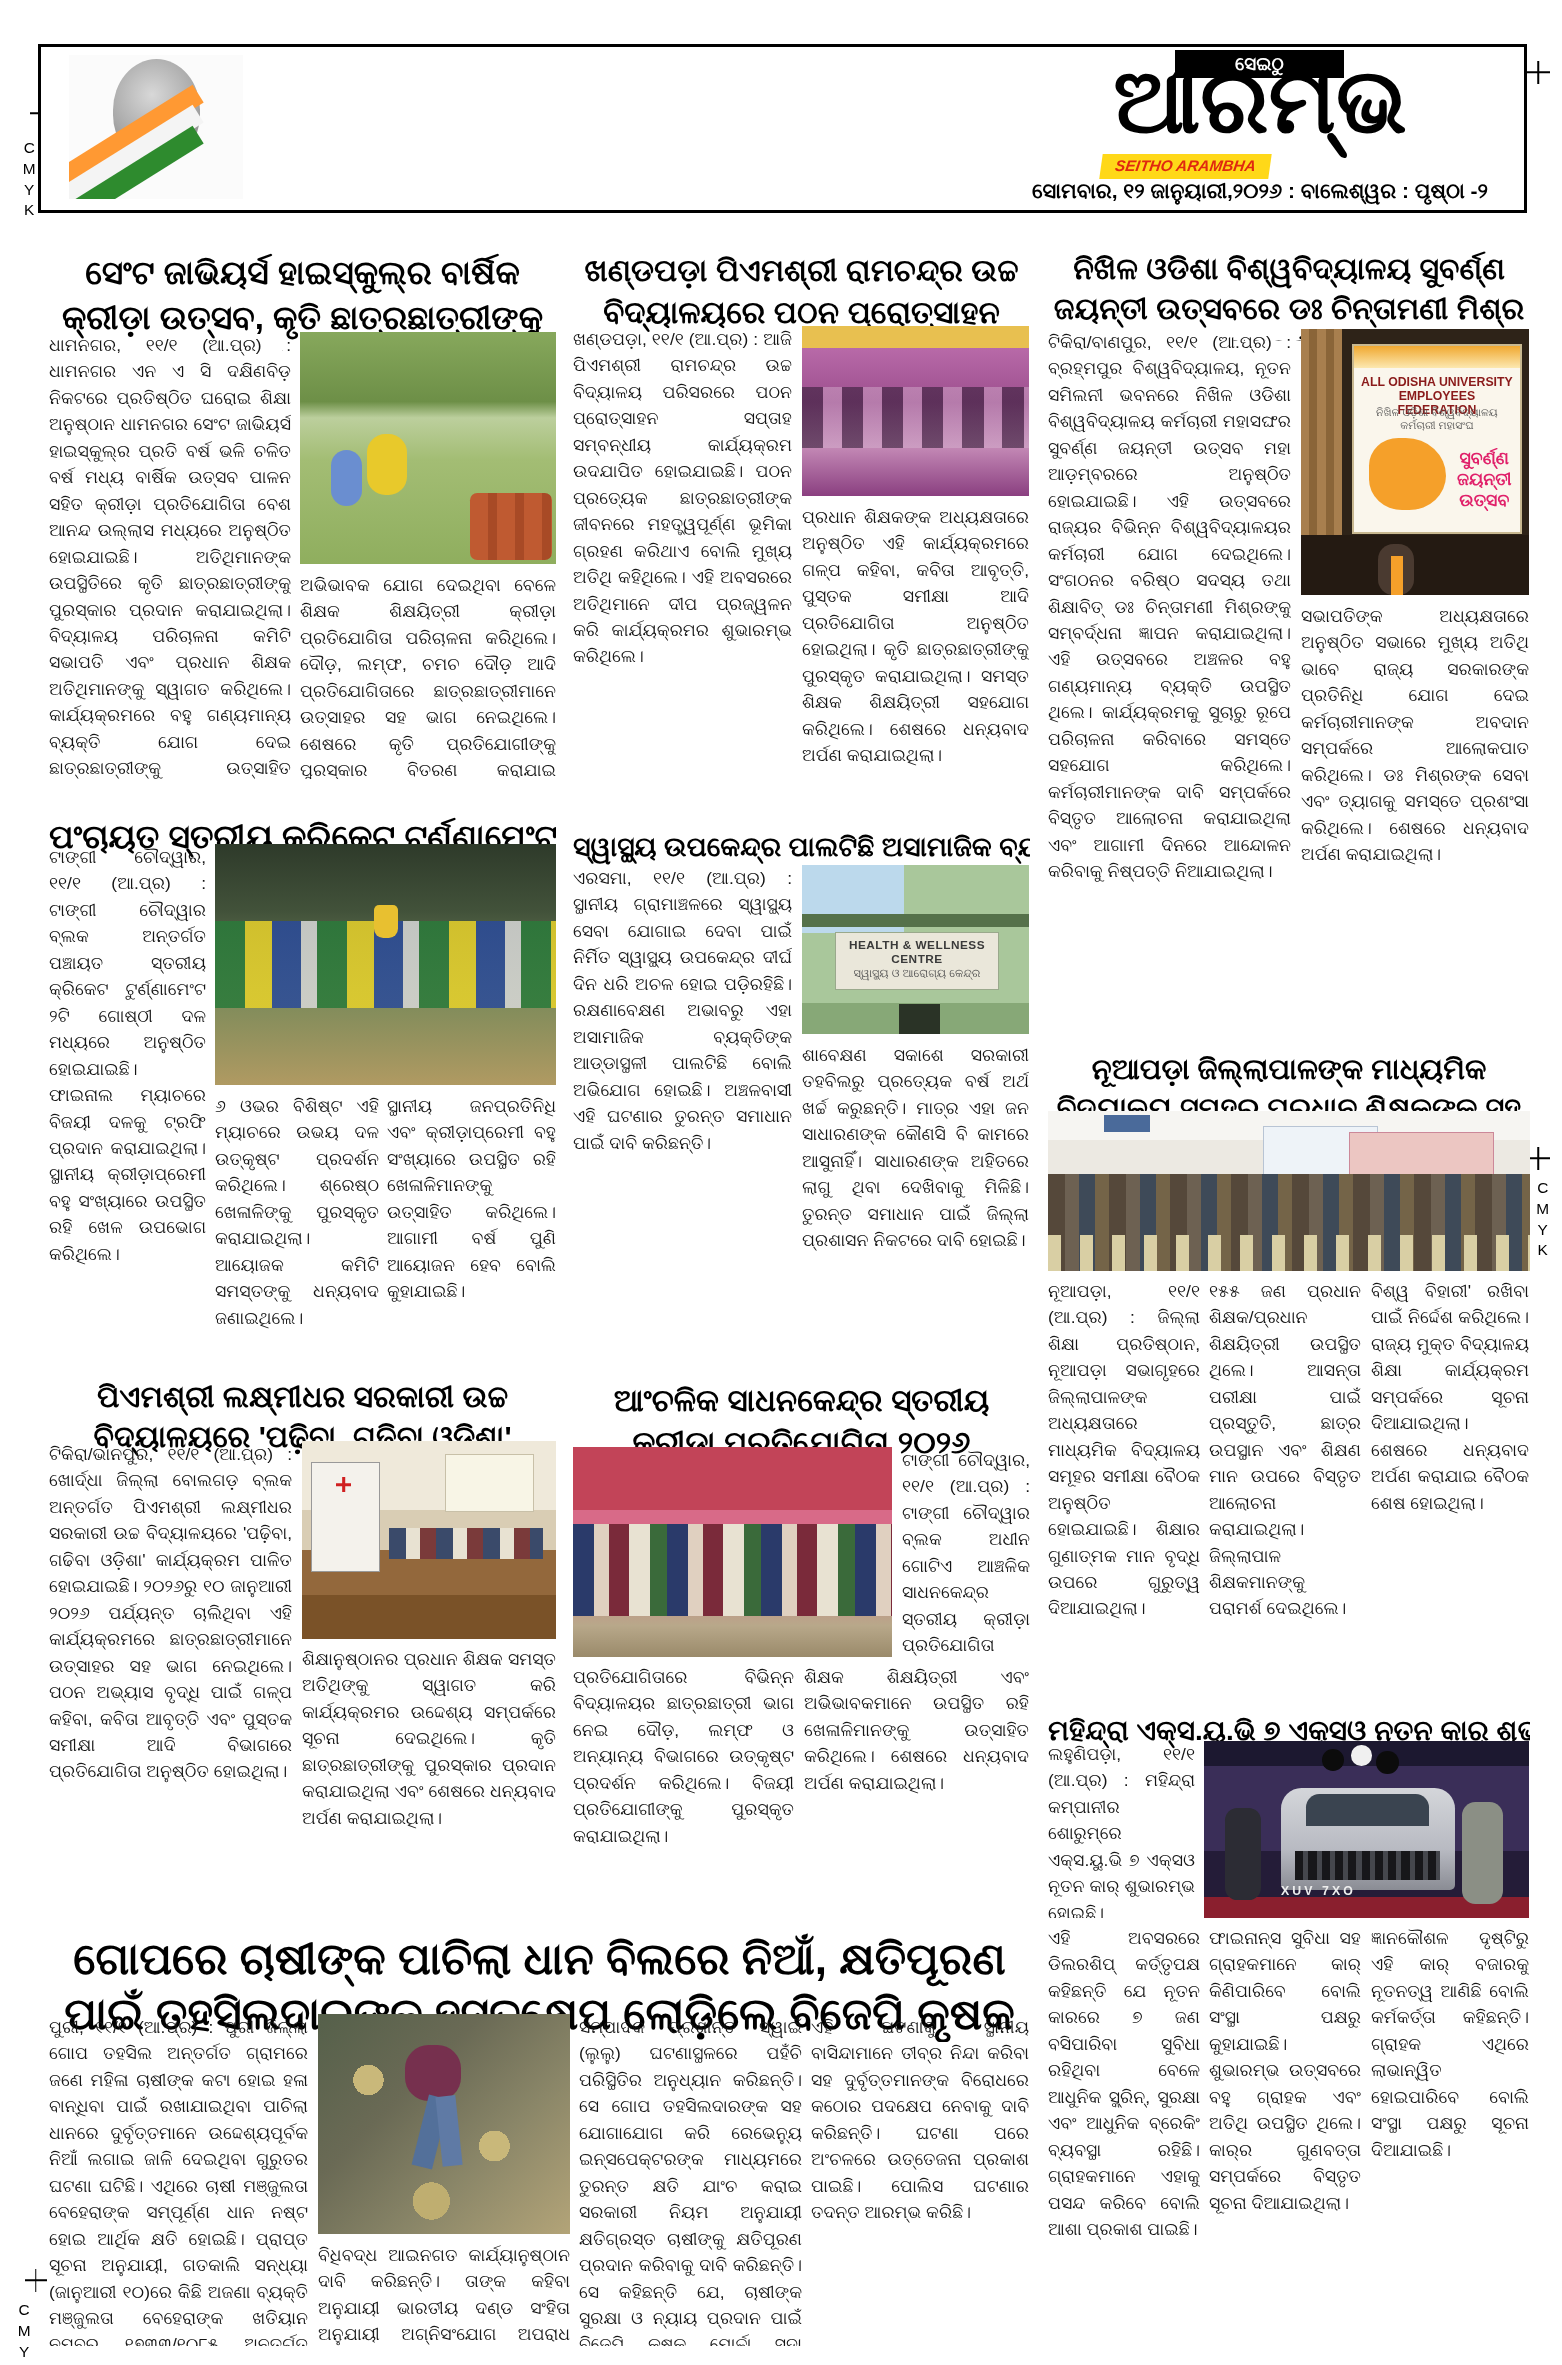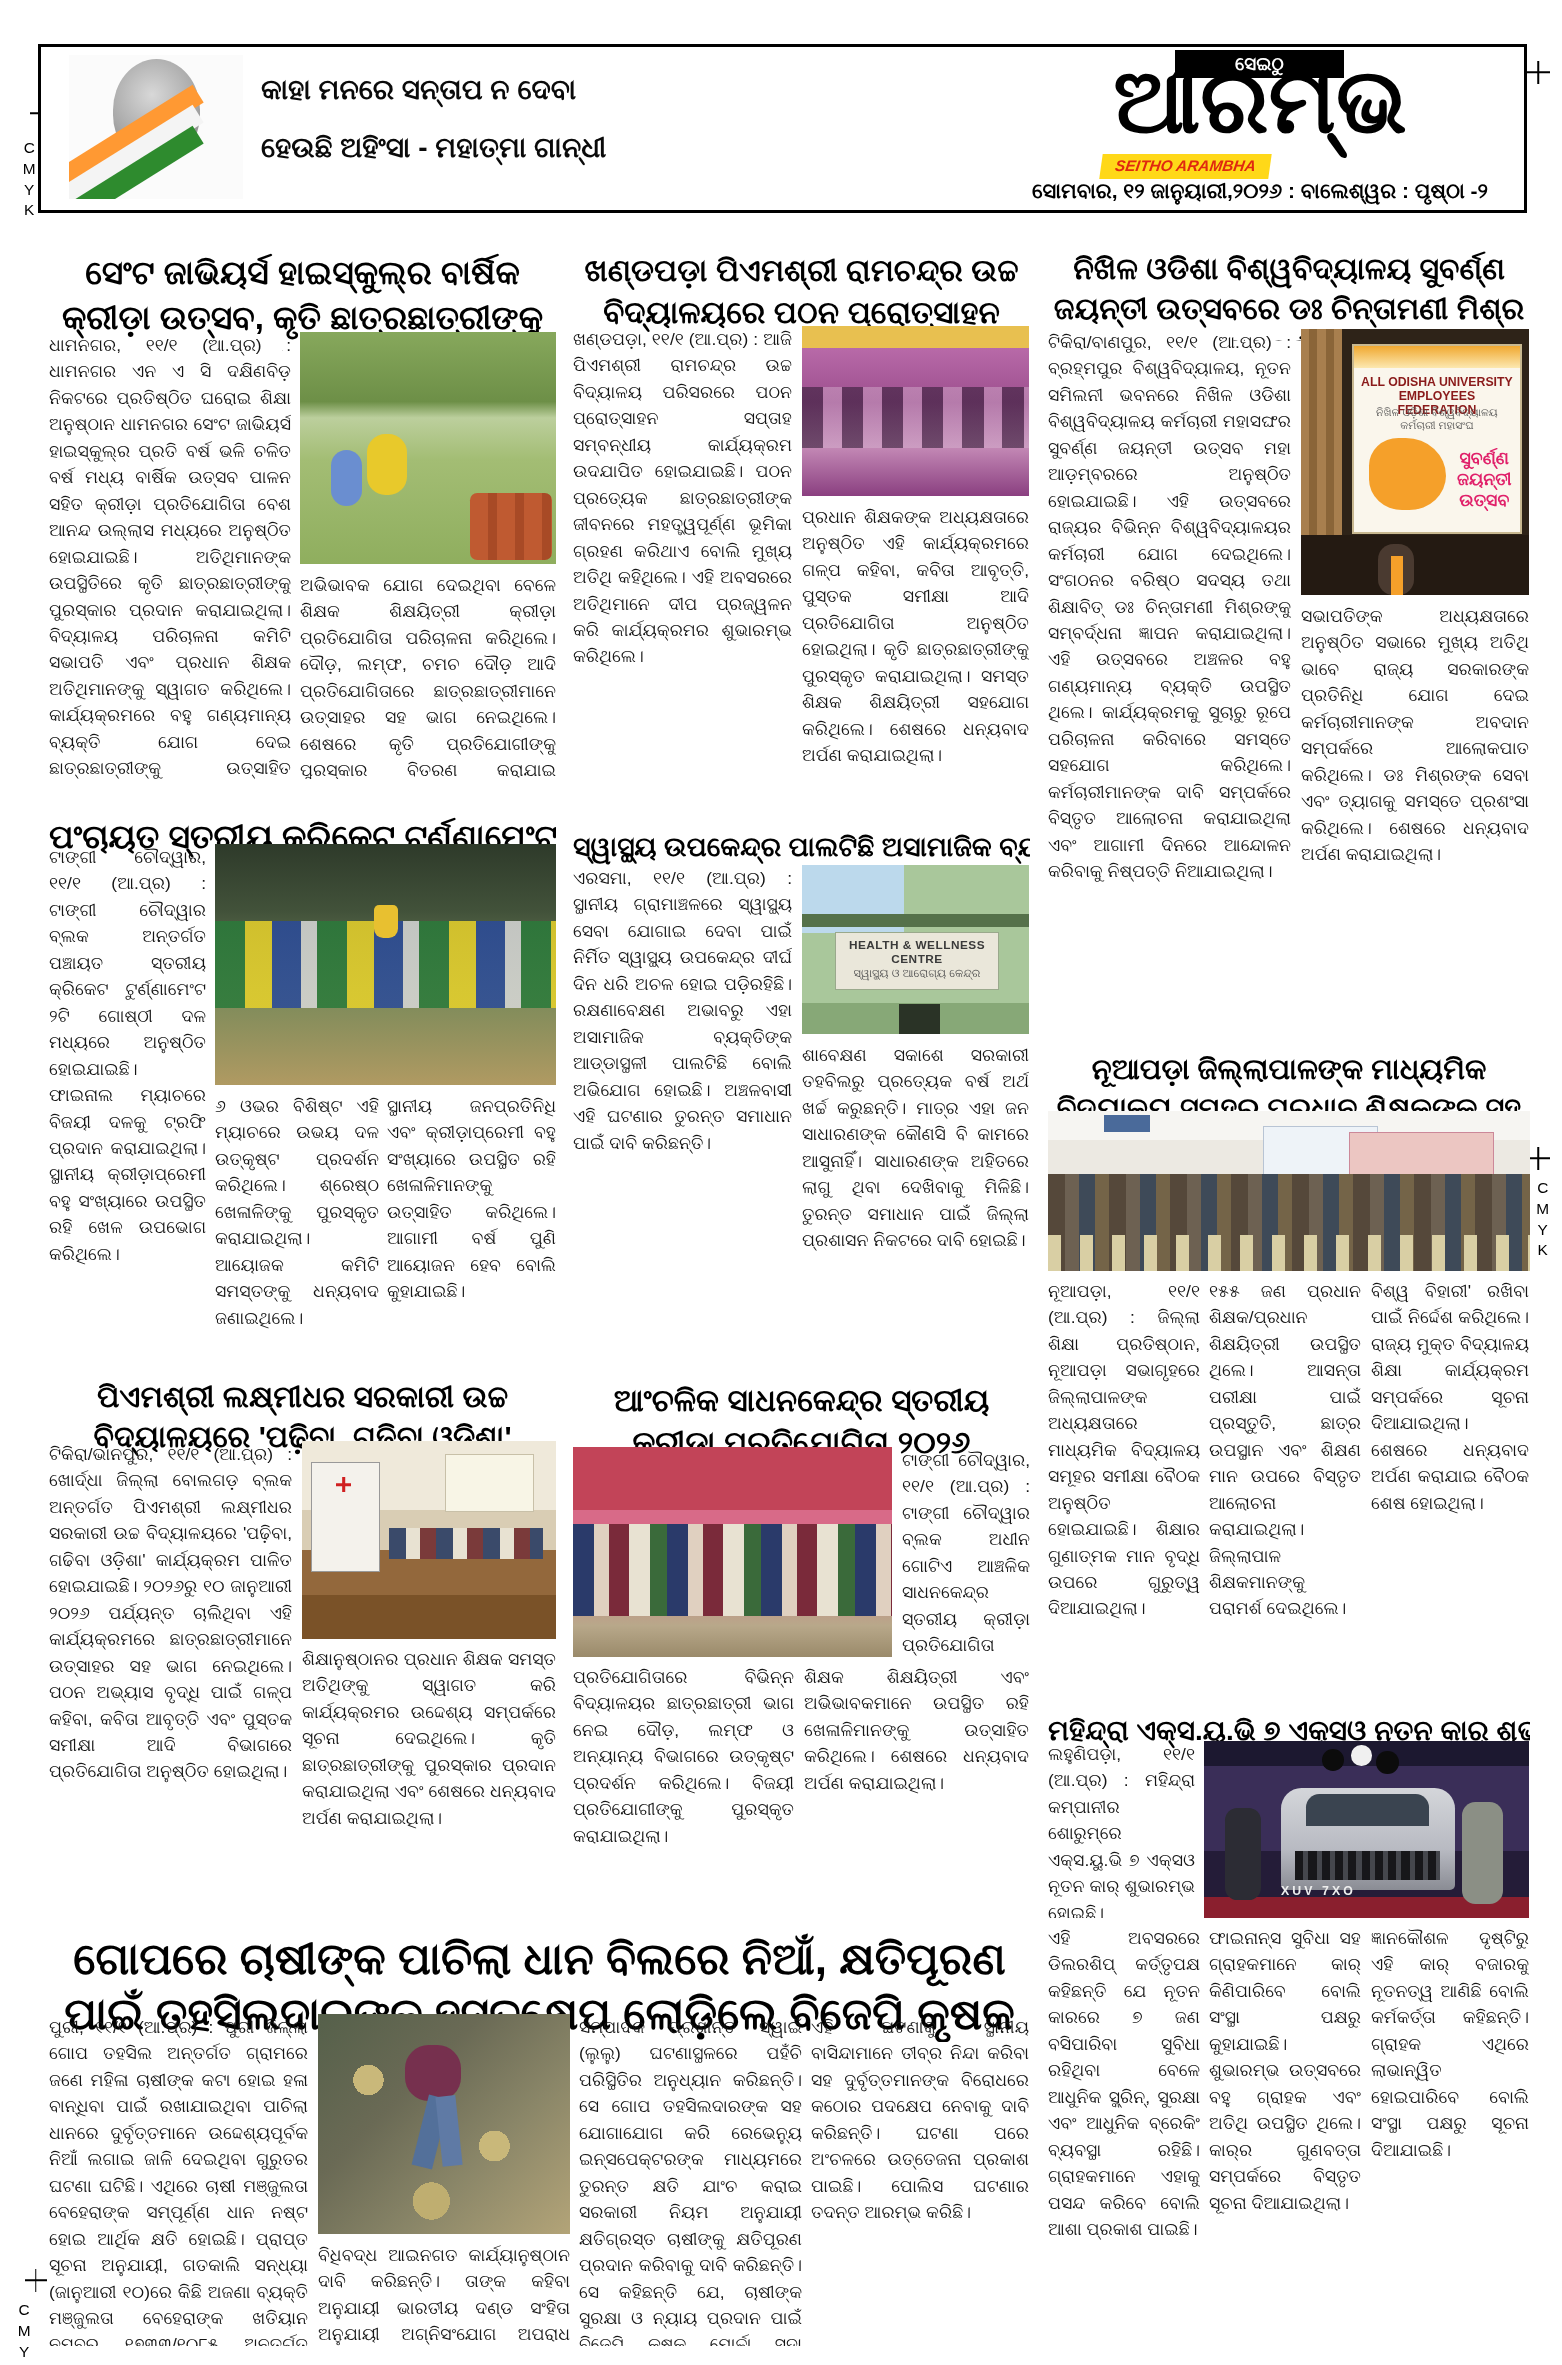--- a/index.html
+++ b/index.html
@@ -66,24 +66,20 @@
   </div>
 
   
   <header class="mast">
     <div class="gandhi">
       <div class="g-head"></div>
       <div class="g-stripe" style="left:-41px;top:77px;background:#FF9933"></div>
       <div class="g-stripe" style="left:-41px;top:97px;background:#f4f4f4"></div>
       <div class="g-stripe" style="left:-41px;top:118px;background:#2e8b2e"></div>
     </div>
-    <div class="abs" style="left:220px;top:27px">
-      <div class="quoteline">କାହା ମନରେ ସନ୍ତାପ ନ ଦେବା</div>
-      <div class="quoteline" style="margin-top:24.6px">ହେଉଛି ଅହିଂସା - ମହାତ୍ମା ଗାନ୍ଧୀ</div>
-    </div>
     <div class="brand">
       <div class="kicker">ସେଇଠୁ</div>
       <div class="logo">ଆରମ୍ଭ</div>
       <div class="badge">SEITHO ARAMBHA</div>
       <div class="dateline">ସୋମବାର, ୧୨ ଜାନୁୟାରୀ,୨୦୨୬ : ବାଲେଶ୍ୱର : ପୃଷ୍ଠା -୨</div>
     </div>
   </header>
 
   
   <section>

